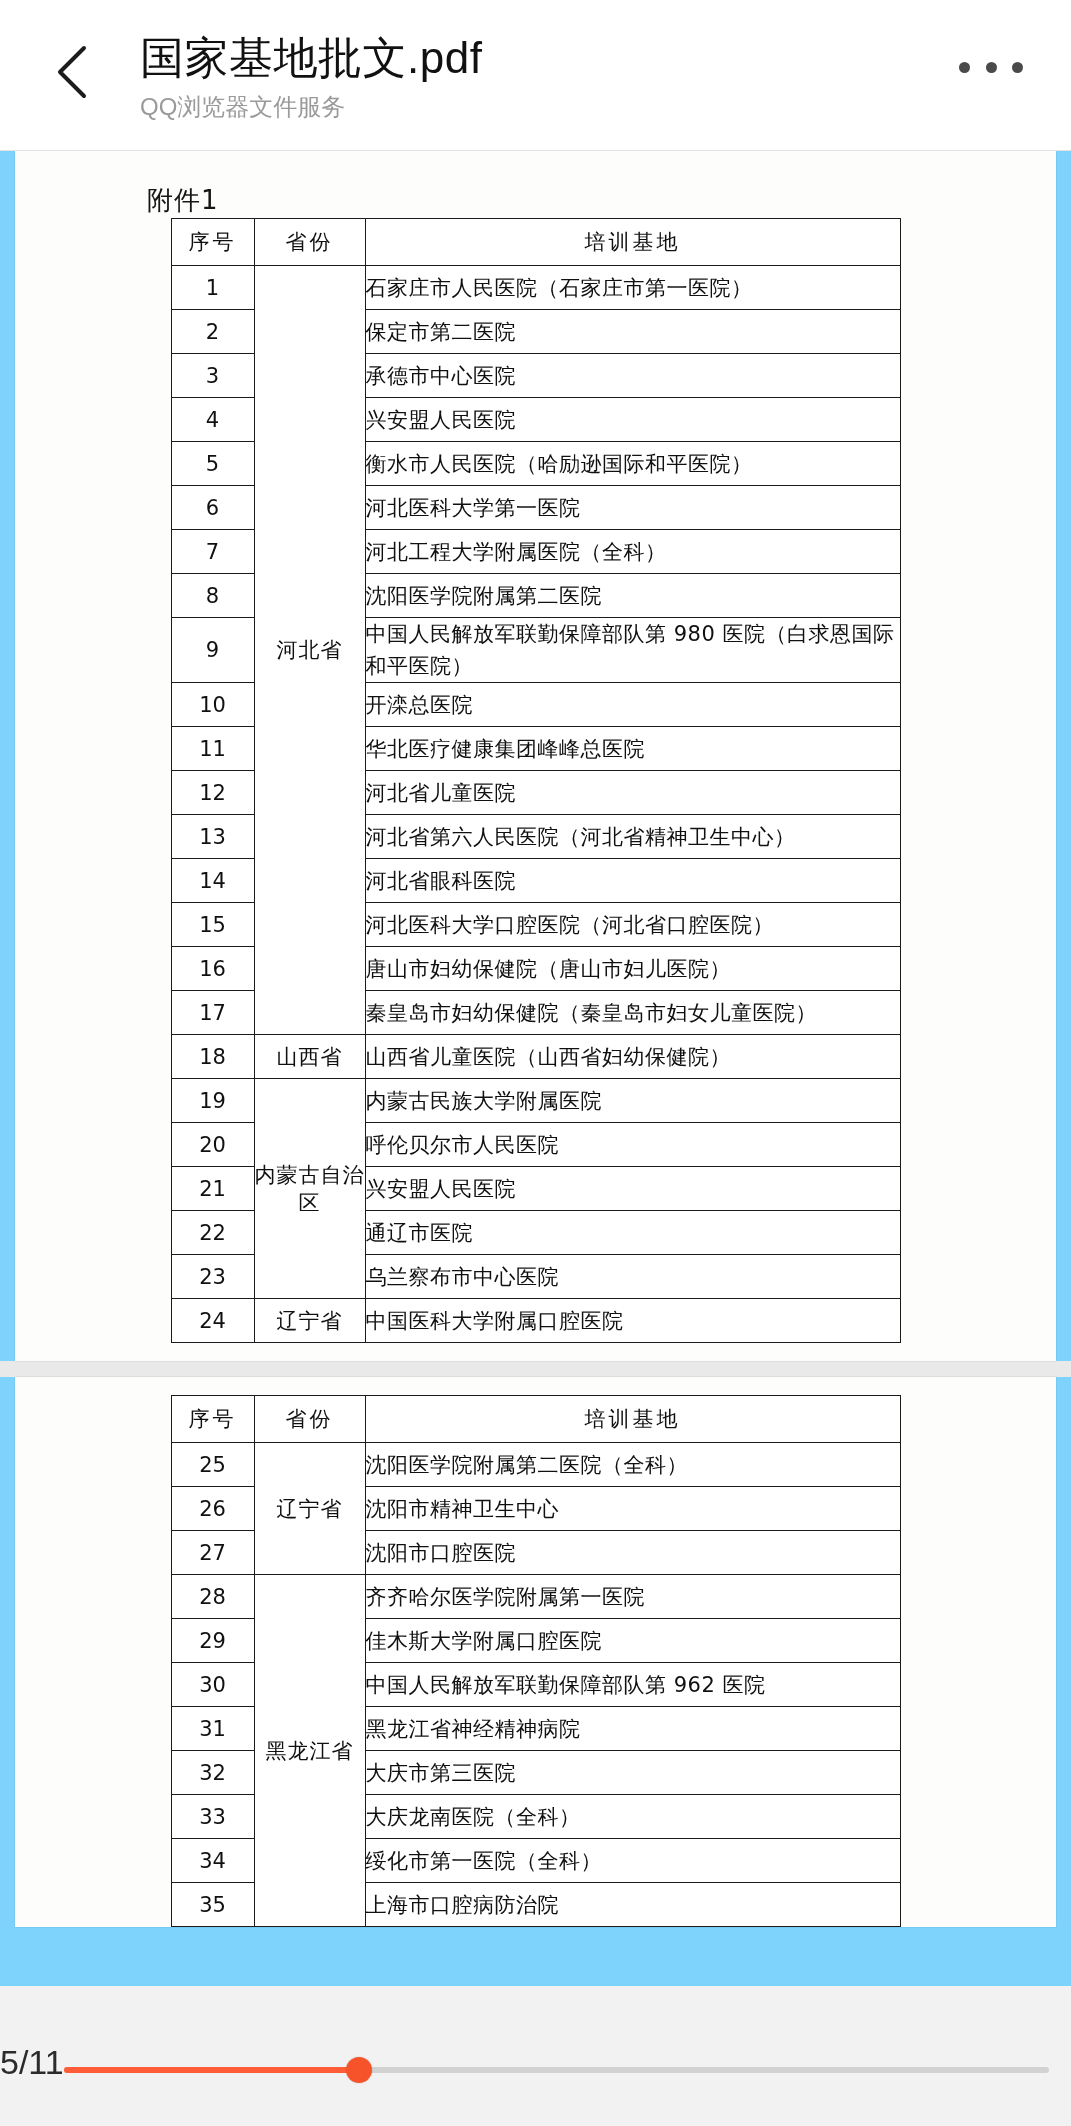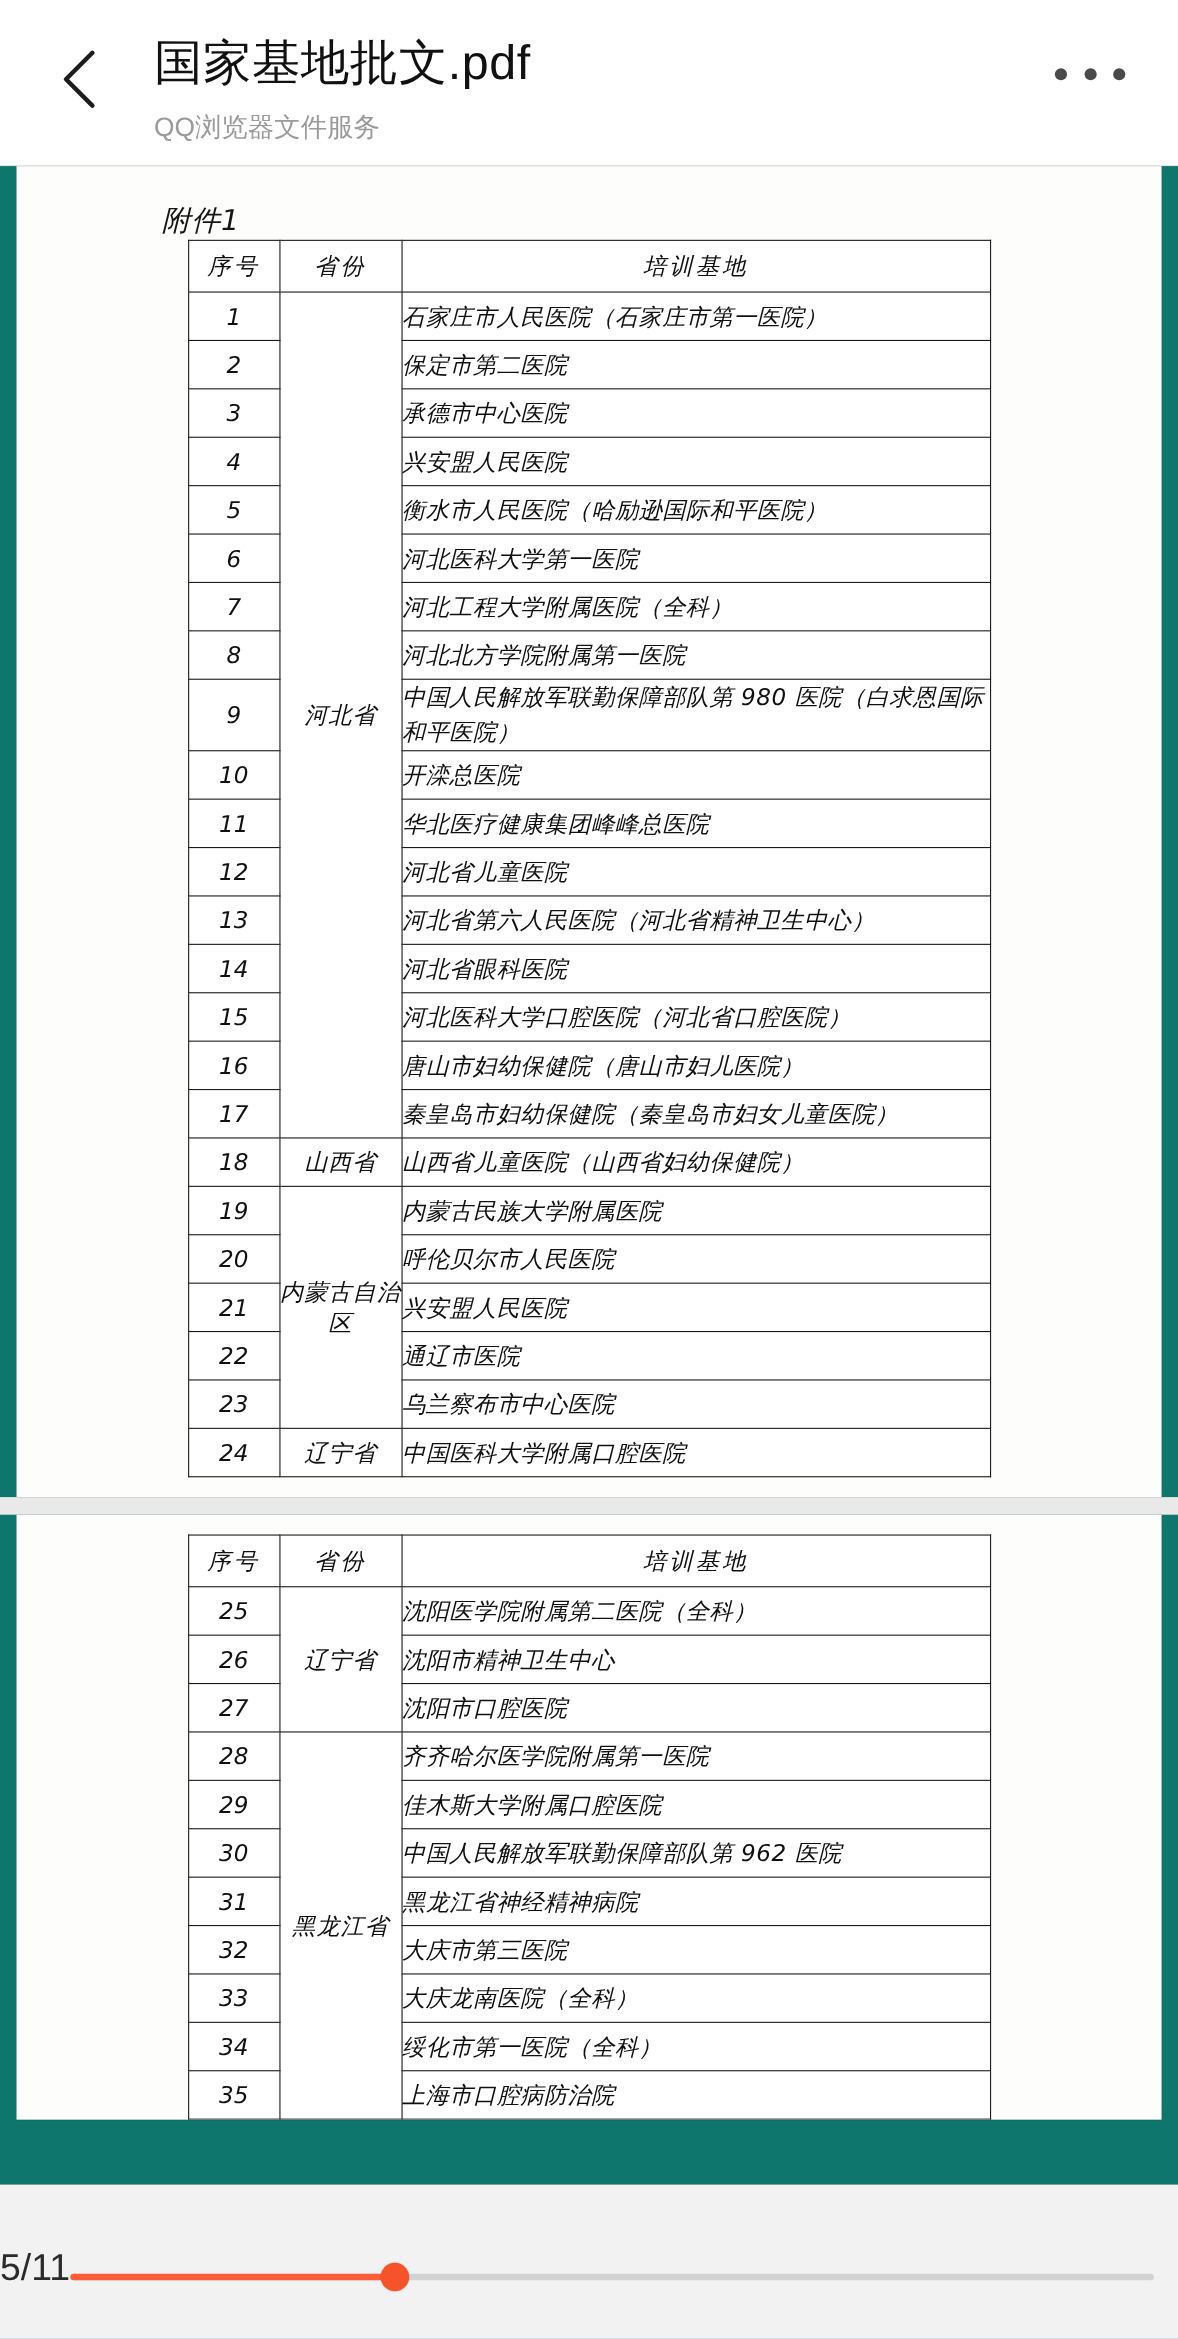--- a/index.html
+++ b/index.html
@@ -51,21 +51,21 @@
     font-family: "Liberation Sans", sans-serif;
     white-space: nowrap;
     overflow: hidden;
     text-overflow: ellipsis;
     line-height: 56px;
     letter-spacing: 0.5px;
   }
   .doc-sub {
     font-size: 24px;
     color: #9a9a9a;
-    margin-top: 16px;
+    margin-top: 6px;
     line-height: 30px;
   }
   .more-btn {
     position: absolute;
     right: 48px;
     top: 52px;
     width: 64px;
     height: 30px;
     display: flex;
     align-items: center;
@@ -76,24 +76,23 @@
     display: block;
     width: 11px;
     height: 11px;
     border-radius: 50%;
     background: #4a4a4a;
   }
   
   .pages {
     position: relative;
     flex: 1 1 auto;
-    background: #0f766e;
+    background: #7dd3fc;
     overflow: hidden;
     padding-top: 0px;
-    font-style: italic;
   }
   .page {
     background: #fdfdfc;
     margin: 0 auto;
     width: 1041px;
     box-shadow: 0 0 1px rgba(0,0,0,0.25);
     position: relative;
   }
   .page-1 { padding: 22px 0 18px 0; }
   .page-gap { height: 16px; background: #e9e9e9; }
@@ -278,21 +277,21 @@
           <tr>
             <td class="c-no">6</td>
             <td class="c-base">河北医科大学第一医院</td>
           </tr>
           <tr>
             <td class="c-no">7</td>
             <td class="c-base">河北工程大学附属医院（全科）</td>
           </tr>
           <tr>
             <td class="c-no">8</td>
-            <td class="c-base">河北北方学院附属第一医院</td>
+            <td class="c-base">沈阳医学院附属第二医院</td>
           </tr>
           <tr>
             <td class="c-no tall">9</td>
             <td class="c-base tall">中国人民解放军联勤保障部队第 980 医院（白求恩国际和平医院）</td>
           </tr>
           <tr>
             <td class="c-no">10</td>
             <td class="c-base">开滦总医院</td>
           </tr>
           <tr>

